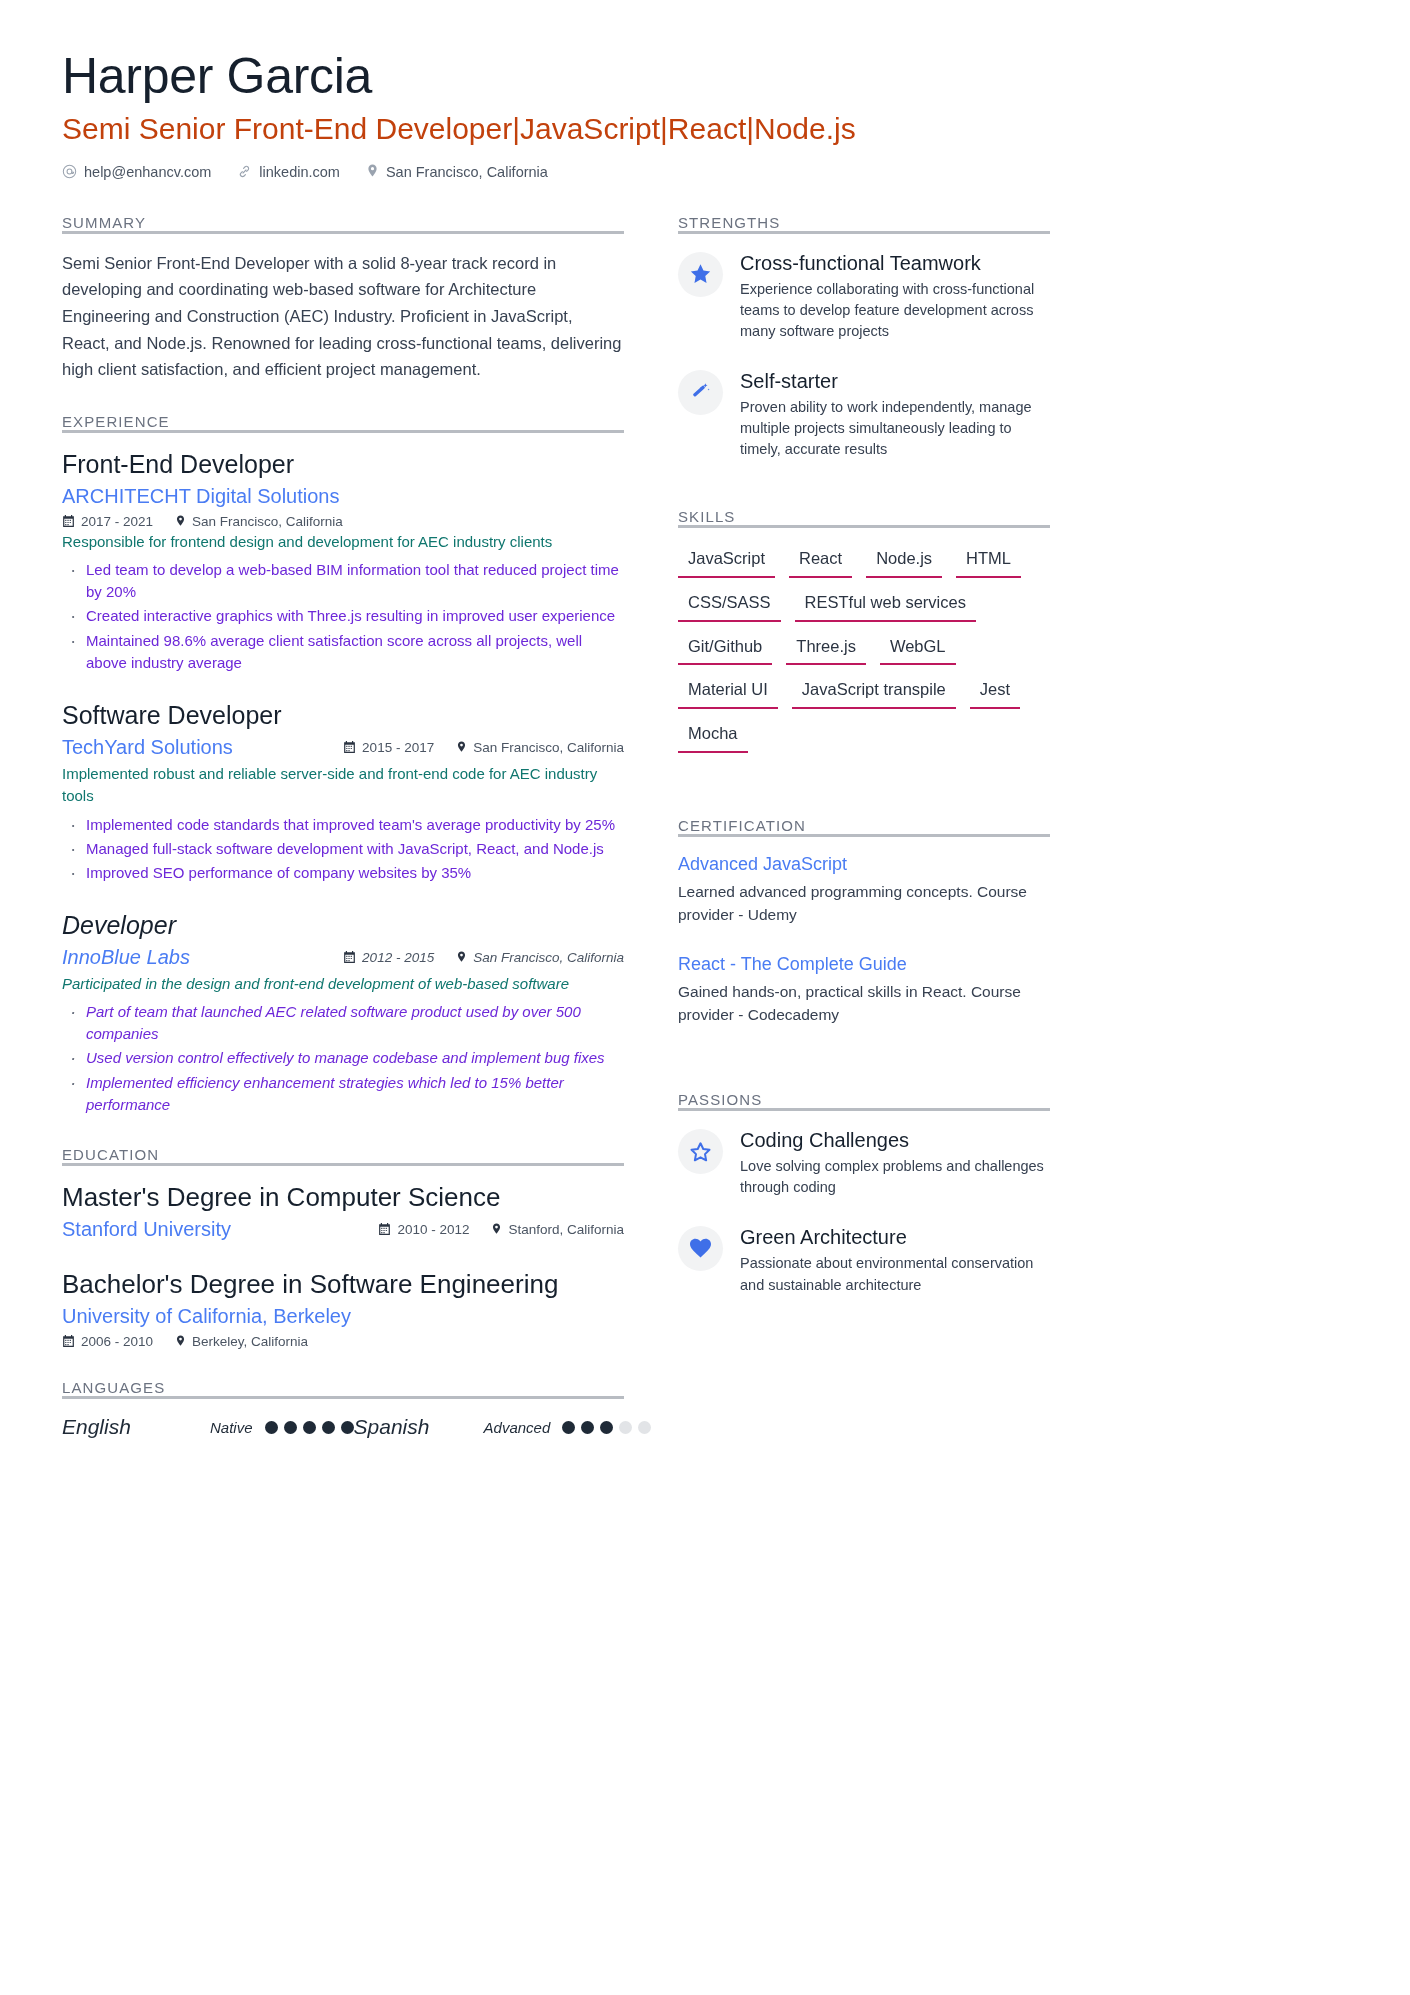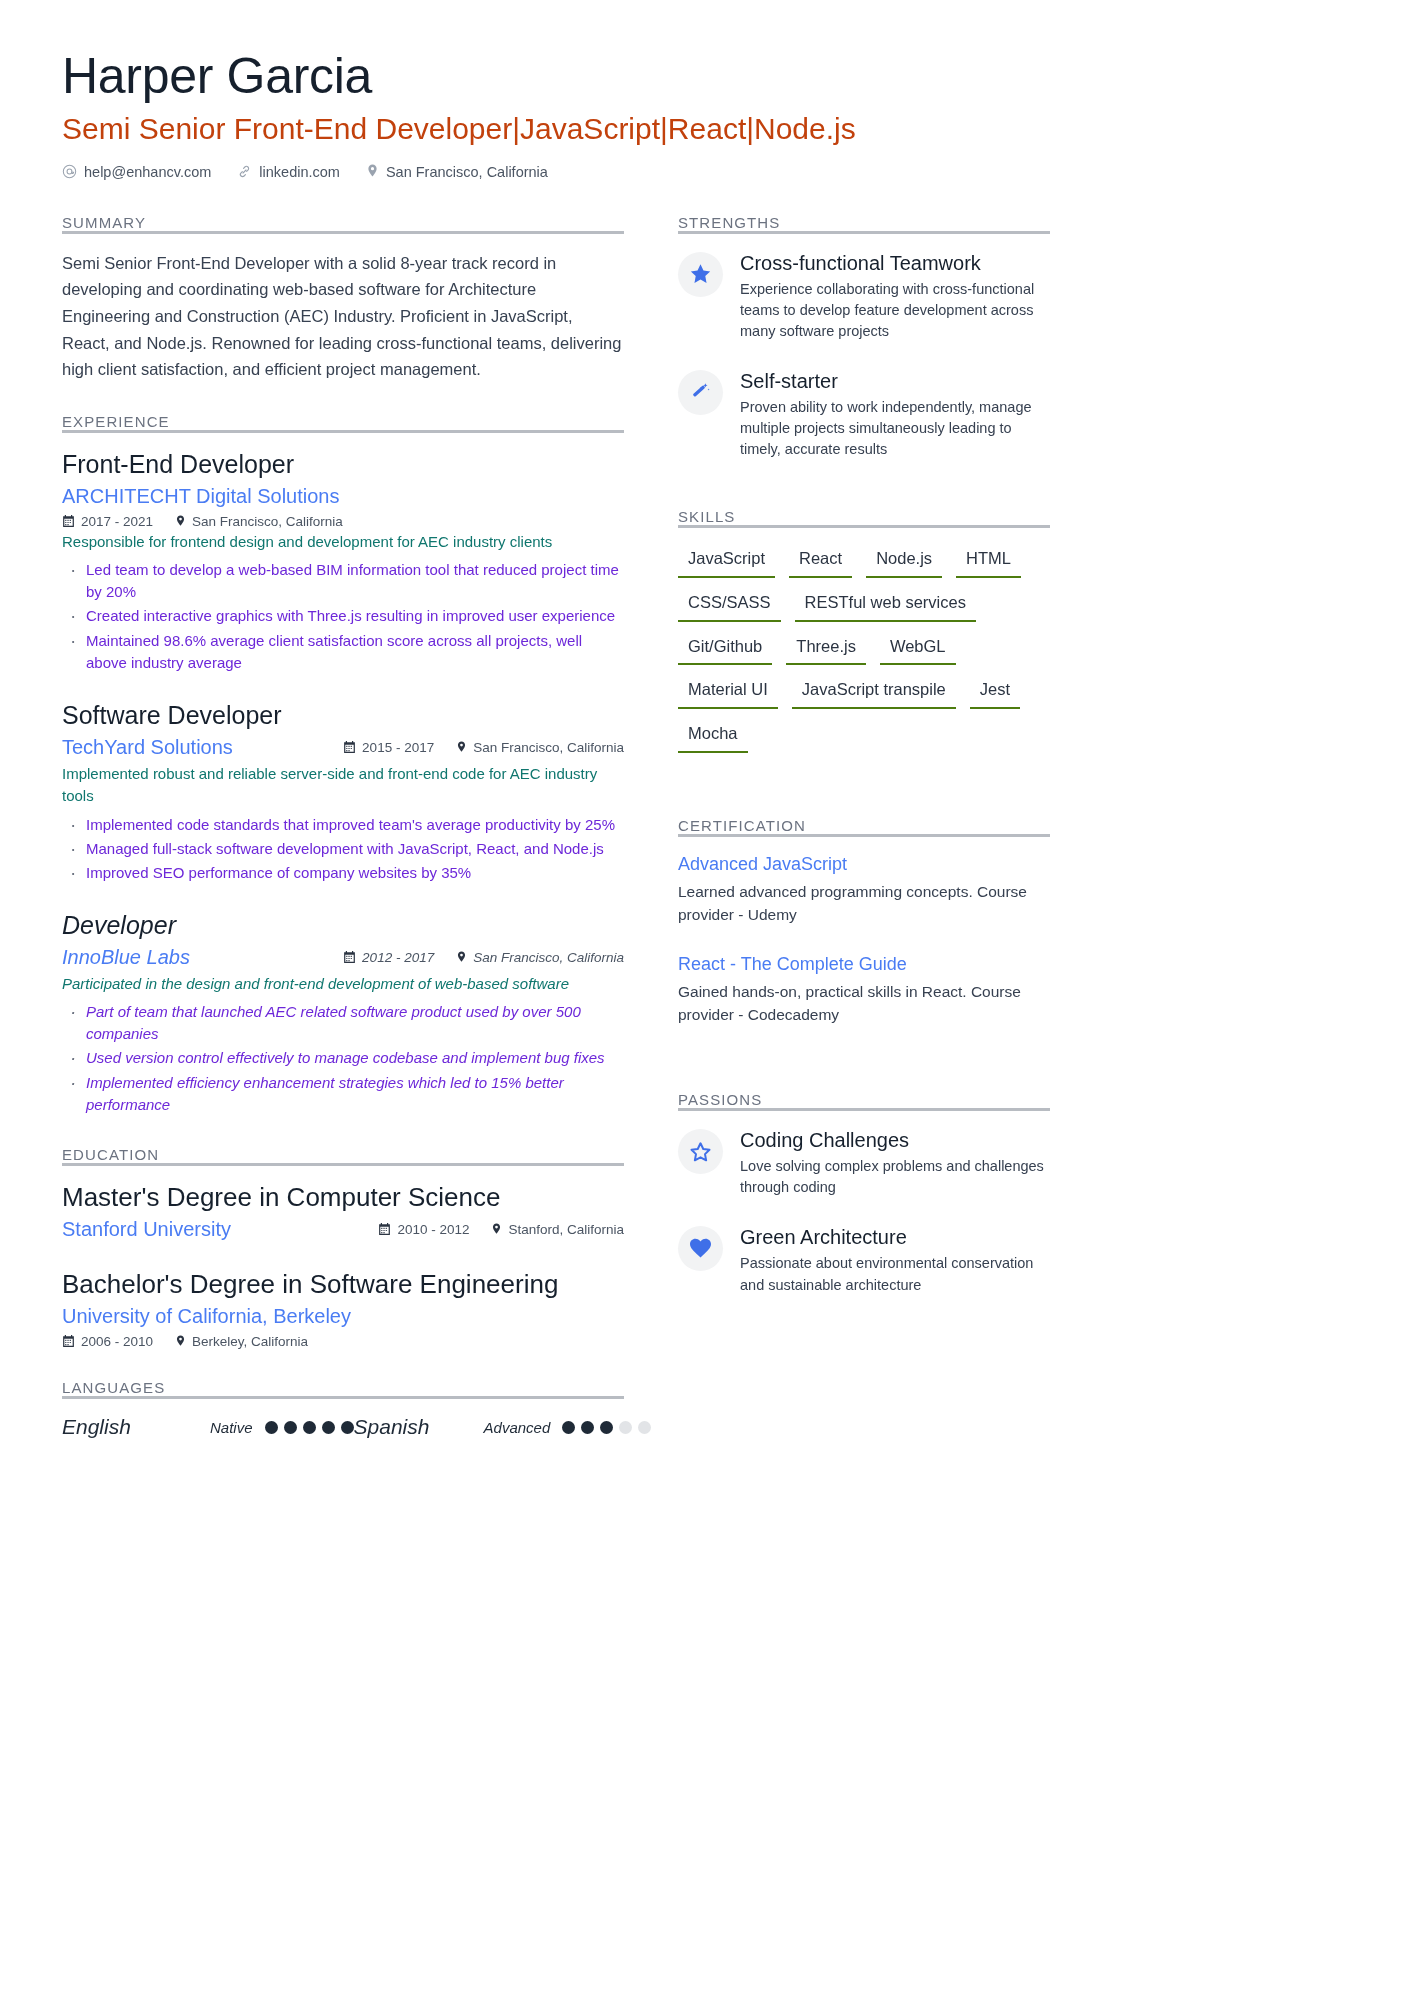--- a/index.html
+++ b/index.html
@@ -190,21 +190,21 @@
 
   
   .skills-wrap {
     display: flex;
     flex-wrap: wrap;
     gap: 10px 14px;
   }
   .skill-tag {
     font-size: 16.5px;
     color: #2b3442;
-    border-bottom: 2px solid #4d7c0f;
+    border-bottom: 2px solid #be185d;
     padding: 4px 10px 7px 10px;
     line-height: 1.25;
     white-space: nowrap;
   }
 
   
   .cert-item { margin-bottom: 26px; }
   .cert-title {
     font-size: 18px;
     color: #4a7cf3;
@@ -335,21 +335,21 @@
         <div class="entry-title">Developer</div>
         <div class="entry-row">
           <div class="entry-org">InnoBlue Labs</div>
           <div class="meta-row inline">
             <span class="meta-item">
               <span class="ico">
                 <svg width="13" height="13" viewBox="0 0 14 14" fill="currentColor">
                     <path d="M3 0v1.3H1.2v11.5h11.6V1.3H11V0H9.7v1.3H4.3V0H3zm-.5 4h9v7.5h-9V4zm1 1.2v1.2h1.2V5.2H3.5zm2.4 0v1.2h1.2V5.2H5.9zm2.4 0v1.2h1.2V5.2H8.3zM3.5 7.5v1.2h1.2V7.5H3.5zm2.4 0v1.2h1.2V7.5H5.9zm2.4 0v1.2h1.2V7.5H8.3zM3.5 9.8V11h1.2V9.8H3.5zm2.4 0V11h1.2V9.8H5.9z"></path>
                   </svg>
               </span>
-              <span>2012 - 2017</span>
+              <span>2012 - 2015</span>
             </span>
             <span class="meta-item">
               <span class="ico">
                 <svg width="11" height="13" viewBox="0 0 12 16" fill="currentColor">
                     <path d="M6 0.6C3.5 0.6 1.6 2.5 1.6 5c0 3.2 4.4 8.3 4.4 8.3S10.4 8.2 10.4 5c0-2.5-1.9-4.4-4.4-4.4zm0 6.1A1.7 1.7 0 116 3.3a1.7 1.7 0 010 3.4z"></path>
                   </svg>
               </span>
               <span>San Francisco, California</span>
             </span>
           </div>

